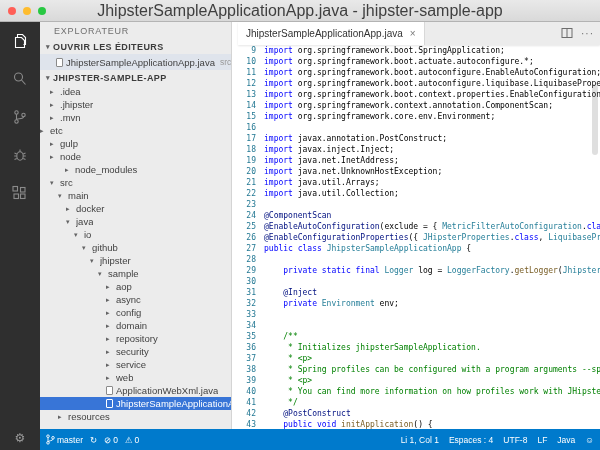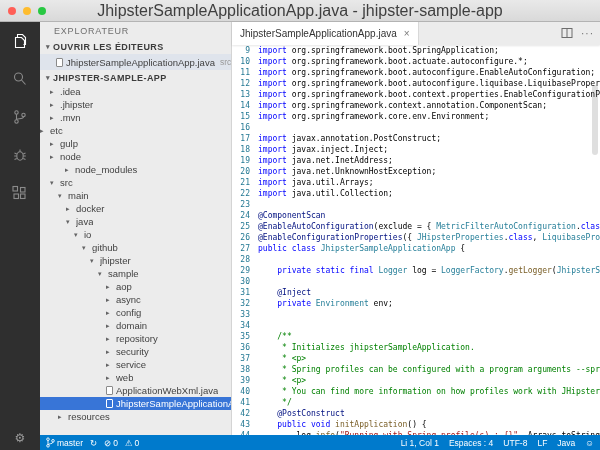--- a/index.html
+++ b/index.html
@@ -15,21 +15,21 @@
   
   .app { display:flex; height:428px; }
   .activitybar { width:40px; background:#2f2f2f; display:flex; flex-direction:column; flex:none; }
   .ab-item { height:38px; display:flex; align-items:center; justify-content:center; color:#8b8b8b; }
   .ab-item.active { color:#ffffff; }
   .ab-item svg { stroke:currentColor; fill:none; stroke-width:1.1; }
   .ab-spacer { flex:1; }
   .ab-gear { height:24px; display:flex; align-items:center; justify-content:center; color:#9b9b9b; font-size:12px; }
 
   .rightcol { flex:1; display:flex; flex-direction:column; min-width:0; }
-  .content { display:flex; height:415px; min-height:0; }
+  .content { display:flex; height:415px; min-height:0;gap:6px; }
 
   
   .sidebar { width:192px; flex:none; background:#ececec; overflow:hidden; font-size:9.5px; color:#424242; border-right:1px solid #d4d4d4; }
   .sb-title { height:18px; line-height:19px; padding-left:14px; font-size:9px; color:#6f6f6f; letter-spacing:0.8px; }
   .sb-section { height:14px; line-height:14px; font-size:9px; font-weight:bold; color:#3c3c3c; letter-spacing:0.4px; display:flex; align-items:center; padding-left:3px; }
   .sb-section .chev { width:10px; font-size:7px; color:#646465; text-align:center; }
   .oe-item { height:16px; display:flex; align-items:center; background:#dfe4ec; padding-left:16px; }
   .proj-section { height:15px; }
   .fileicon { width:7px; height:9px; border:1px solid #8a8a8a; background:#fff; border-radius:1px; margin-right:3px; flex:none; position:relative; }
   .oe-name { white-space:nowrap; }
@@ -52,21 +52,21 @@
 
   .codearea { flex:1; min-height:0; overflow:hidden; font-family:"DejaVu Sans Mono",monospace; font-size:8px; position:relative; }
   .cline { height:11px; line-height:11px; display:flex; white-space:pre; }
   .lnum { width:26px; flex:none; text-align:right; padding-right:8px; color:#237893; }
   .ltext { flex:1; overflow:hidden; }
   .k { color:#0000ff; } .t { color:#267f99; } .a { color:#001080; }
   .s { color:#a31515; } .c { color:#008000; } .f { color:#795e26; } .p { color:#000000; }
   .scroll-thumb { position:absolute; right:2px; top:40px; width:6px; height:70px; background:rgba(110,110,110,0.22); border-radius:3px; }
 
   
-  .statusbar { height:15px; flex:none; background:#007acc; color:#ffffff; font-size:8.5px; display:flex; align-items:center; padding:0 6px; }
+  .statusbar { height:21px; flex:none; background:#007acc; color:#ffffff; font-size:8.5px; display:flex; align-items:center; padding:0 6px; }
   .sb-left { display:flex; align-items:center; gap:7px; }
   .sb-right { margin-left:auto; display:flex; align-items:center; gap:10px; }
   .sb-item { display:flex; align-items:center; gap:2px; white-space:nowrap; }
   .sb-item svg { stroke:#fff; fill:none; stroke-width:0.9; }
 </style>
 </head>
 <body>
 
 <div class="titlebar">
   <div class="lights">

